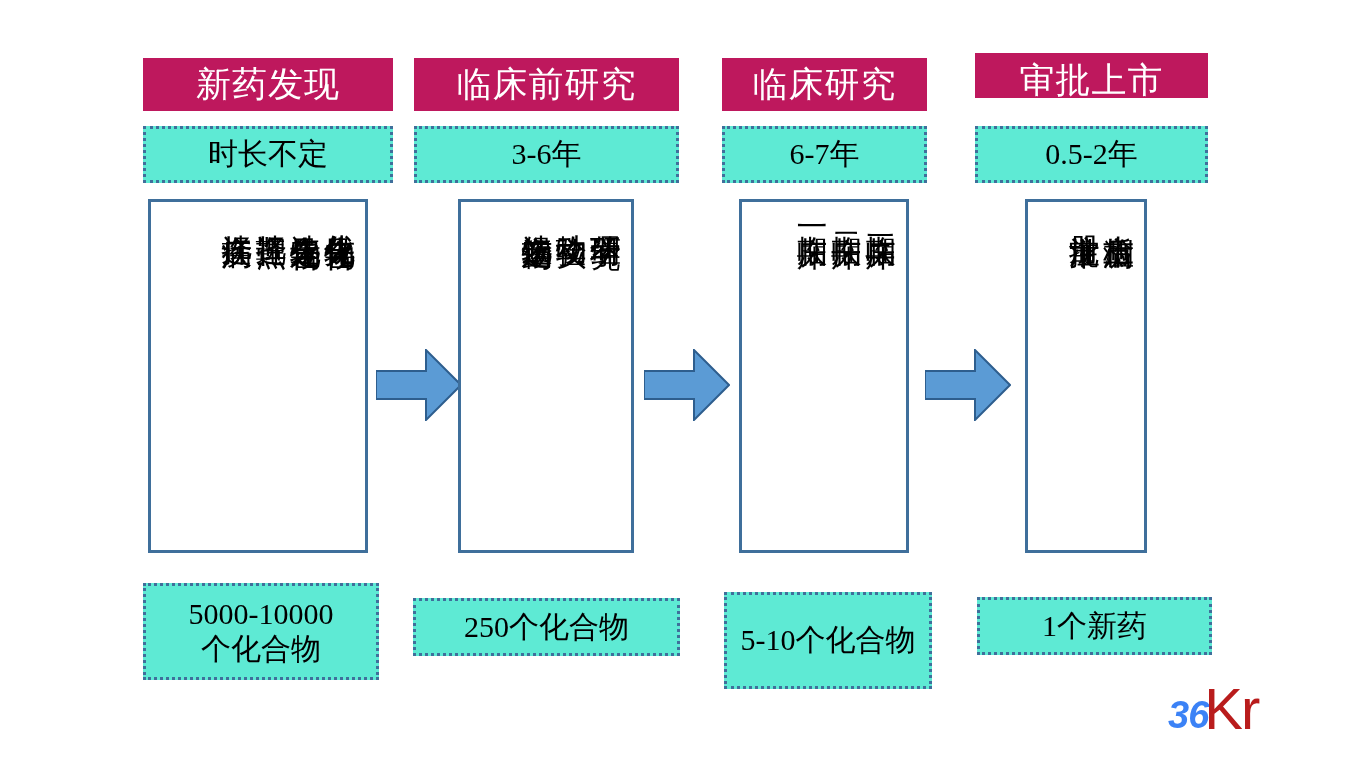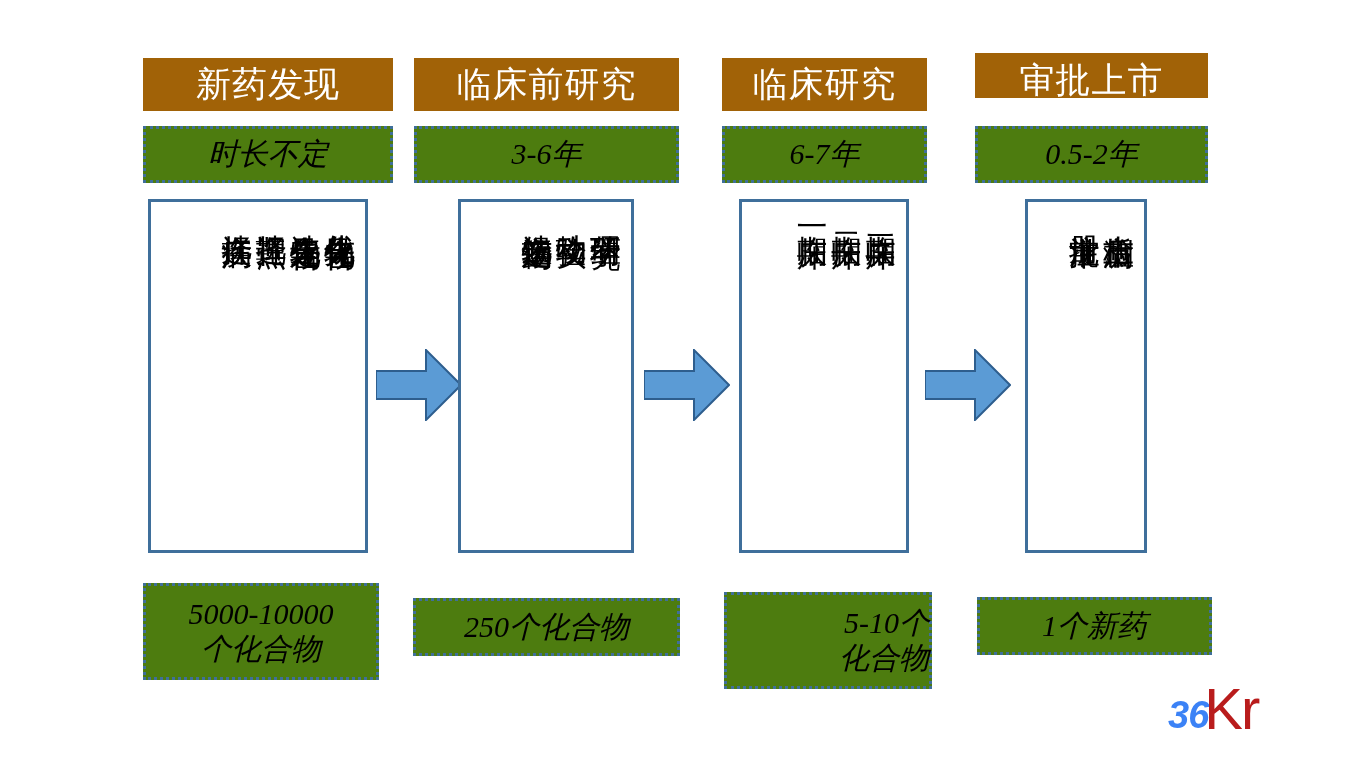--- a/index.html
+++ b/index.html
@@ -16,46 +16,45 @@
   }
   .stage {
     position: relative;
     width: 1351px;
     height: 768px;
   }
 
   
   .phase-header {
     position: absolute;
-    background: #a16207;
+    background: #be185d;
     color: #ffffff;
     display: flex;
     align-items: center;
     justify-content: center;
     font-size: 35px;
     line-height: 1;
     letter-spacing: 1px;
     white-space: nowrap;
     font-family: "Liberation Serif", "DejaVu Serif", serif;
   }
 
   
   .dotted-box {
     position: absolute;
     border: 3px dotted #3F6F9B;
-    background: #4d7c0f;
+    background: #5eead4;
     display: flex;
     align-items: center;
     justify-content: center;
     text-align: center;
     font-size: 30px;
     color: #000000;
     line-height: 1.15;
     box-sizing: border-box;
-    font-style: italic;
   }
 
   
   .content-box {
     position: absolute;
     border: 3px solid #3F6F9B;
     background: #ffffff;
     box-sizing: border-box;
     padding: 8px 10px 0 10px;
     display: flex;
@@ -167,21 +166,21 @@
   <div class="dotted-box" style="left:722px; top:126px; width:205px; height:57px;">
     <span>6-7年</span>
   </div>
 
   <div class="content-box" style="left:739px; top:199px; width:170px; height:354px;">
     <span class="vcol">三期临床</span>
     <span class="vcol">二期临床</span>
     <span class="vcol">一期临床</span>
   </div>
 
-  <div class="dotted-box" style="left:724px; top:592px; width:208px; height:97px; flex-direction:column;align-items:flex-end;">
+  <div class="dotted-box" style="left:724px; top:592px; width:208px; height:97px; flex-direction:row;">
     <span>5-10个</span>
     <span>化合物</span>
   </div>
 
   <div class="arrow" style="left:925px; top:349px; width:86px; height:72px;">
     <svg width="86" height="72" viewBox="0 0 86 72" xmlns="http://www.w3.org/2000/svg">
       <polygon points="0,22 50,22 50,1 85,36 50,71 50,50 0,50" fill="#5B9BD5" stroke="#2E5E8E" stroke-width="2"></polygon>
     </svg>
   </div>
 

